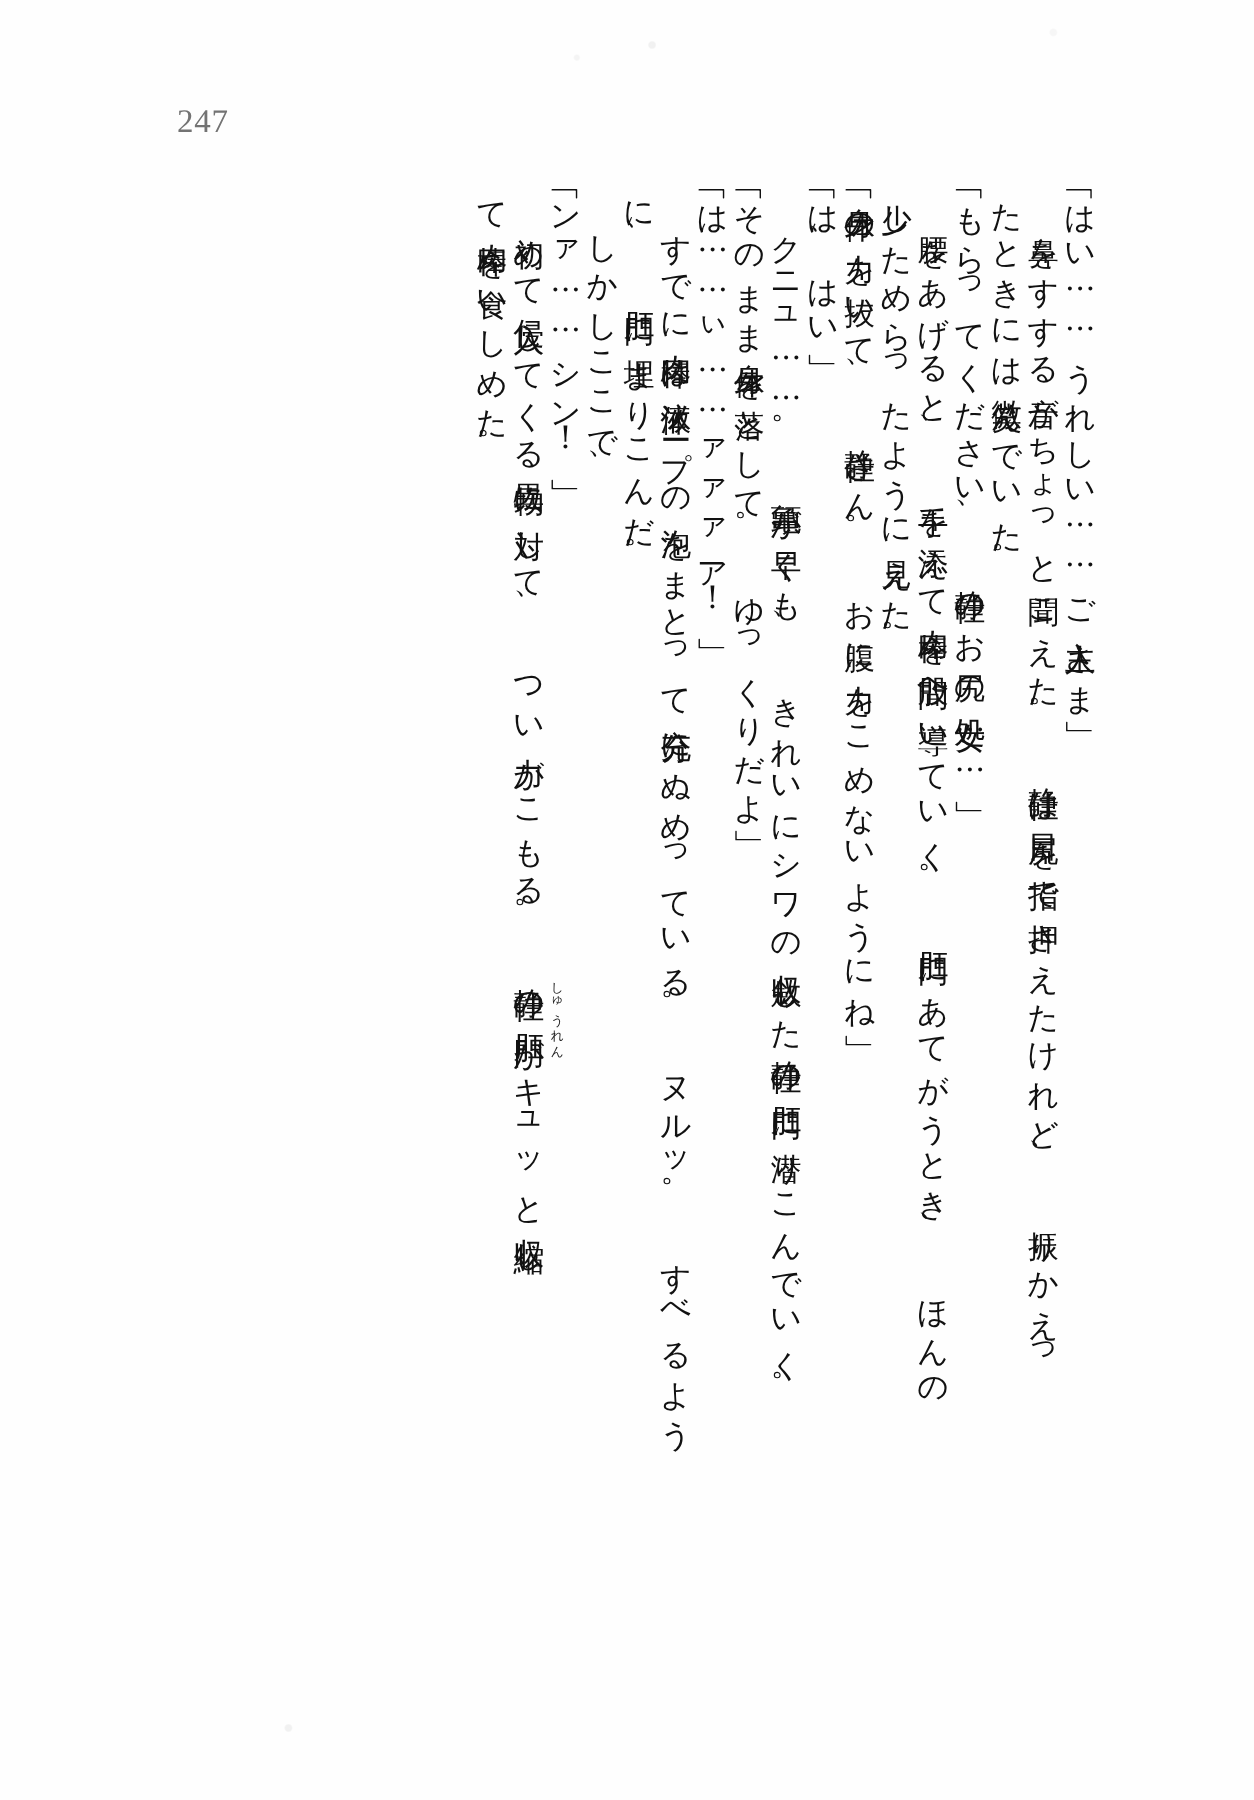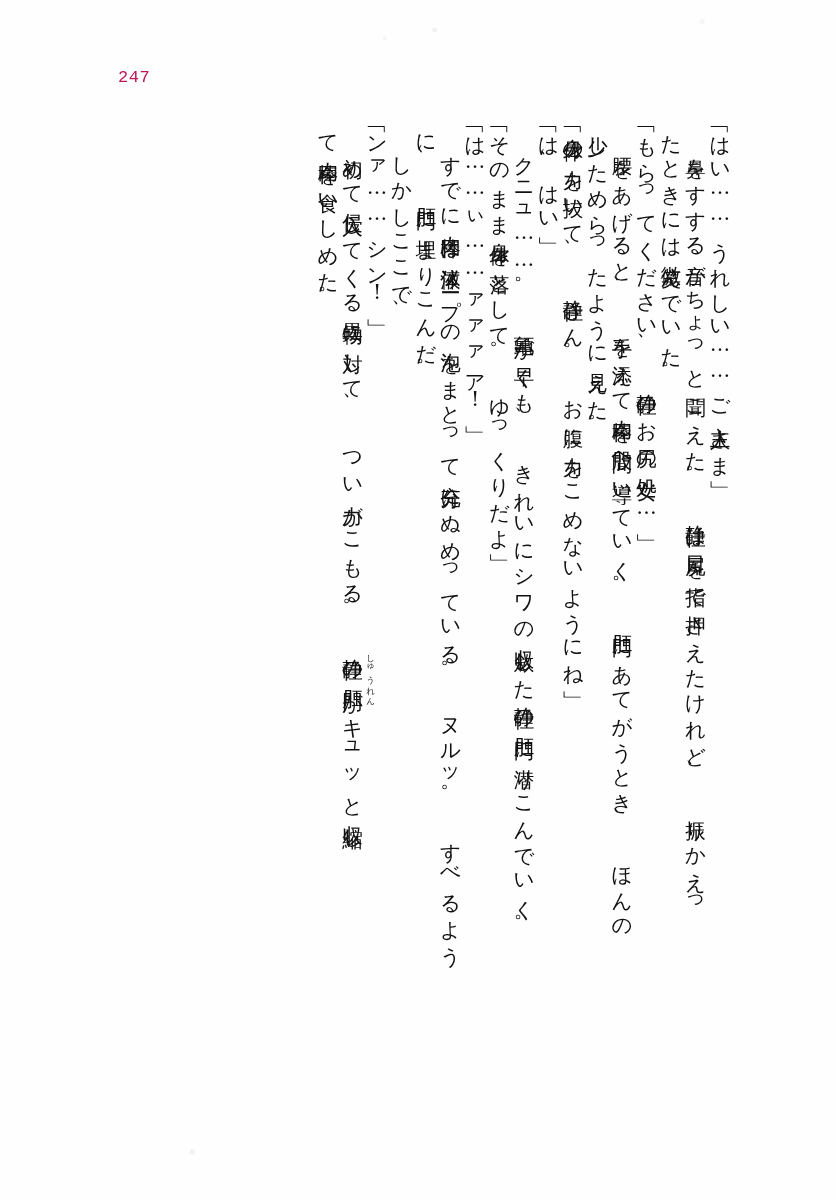--- a/index.html
+++ b/index.html
@@ -30,24 +30,24 @@
     background:
       radial-gradient(circle at 52% 2.5%, rgba(0,0,0,0.05) 0 2px, rgba(0,0,0,0) 3px),
       radial-gradient(circle at 46% 3.2%, rgba(0,0,0,0.04) 0 1.5px, rgba(0,0,0,0) 2.5px),
       radial-gradient(circle at 23% 96%, rgba(0,0,0,0.05) 0 2px, rgba(0,0,0,0) 3px),
       radial-gradient(circle at 84% 1.8%, rgba(0,0,0,0.03) 0 2px, rgba(0,0,0,0) 3px);
   }
   .page-number {
     position: absolute;
     top: 68px;
     left: 118px;
-    font-size: 17px;
+    font-size: 22px;
     letter-spacing: 0.5px;
-    color: #be185d;
-    font-family: Liberation Mono, monospace;
+    color: #737373;
+    font-family: Liberation Serif, serif;
   }
   .text-block {
     position: absolute;
     top: 120px;
     left: 92px;
     width: 638px;
     height: 960px;
     display: flex;
     flex-direction: row-reverse;
     align-items: flex-start;

